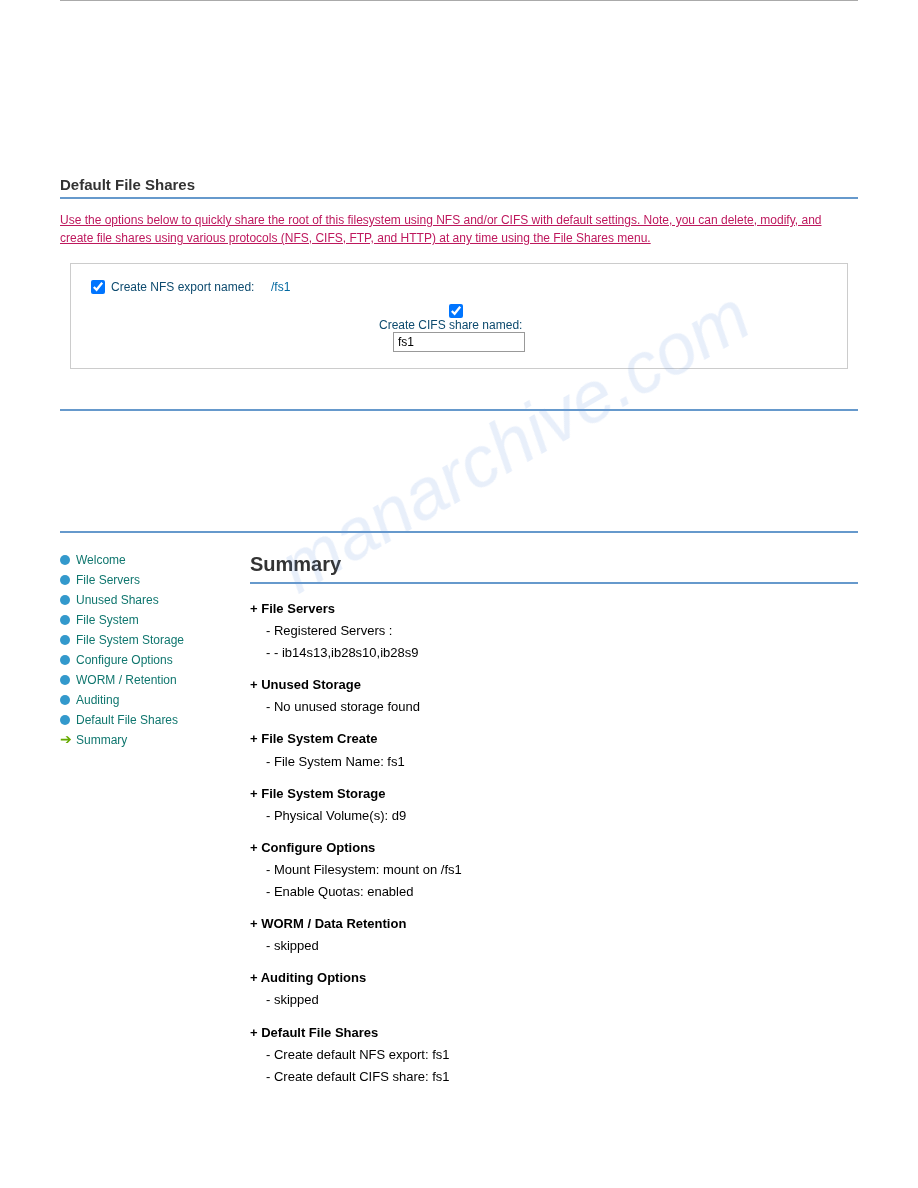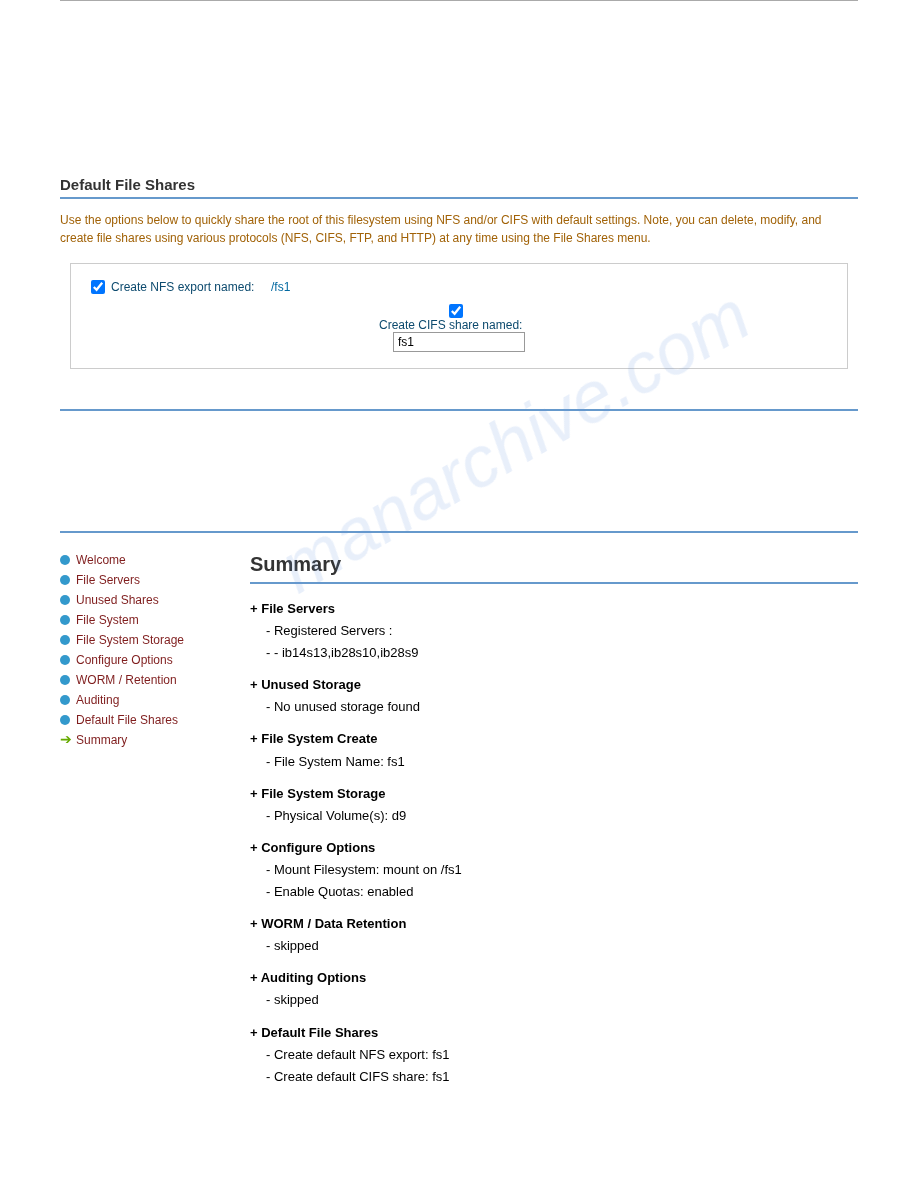--- a/index.html
+++ b/index.html
@@ -22,23 +22,24 @@
       font-size: 15px;
       font-weight: bold;
       color: #333;
       border-bottom: 2px solid #6699cc;
       padding-bottom: 4px;
       margin-bottom: 12px;
     }
 
     .description {
       font-size: 12px;
-      color: #a16207;
+      color: #be185d;
       line-height: 1.5;
       margin-bottom: 16px;
+      text-decoration: underline;
     }
 
     .shares-box {
       border: 1px solid #ccc;
       padding: 16px 20px;
       margin: 0 10px;
       background: #fff;
     }
 
     .share-row {
@@ -127,21 +128,21 @@
     .sidebar-bullet.arrow::after {
       content: '➔';
       color: #66aa00;
       font-size: 14px;
       position: absolute;
       top: -3px;
       left: 0;
     }
 
     .sidebar-link {
-      color: #7f1d1d;
+      color: #0f766e;
       font-size: 12px;
       text-decoration: none;
       text-align: right;
     }
 
     
     .summary-panel {
       flex: 1;
       margin-left: 30px;
     }

